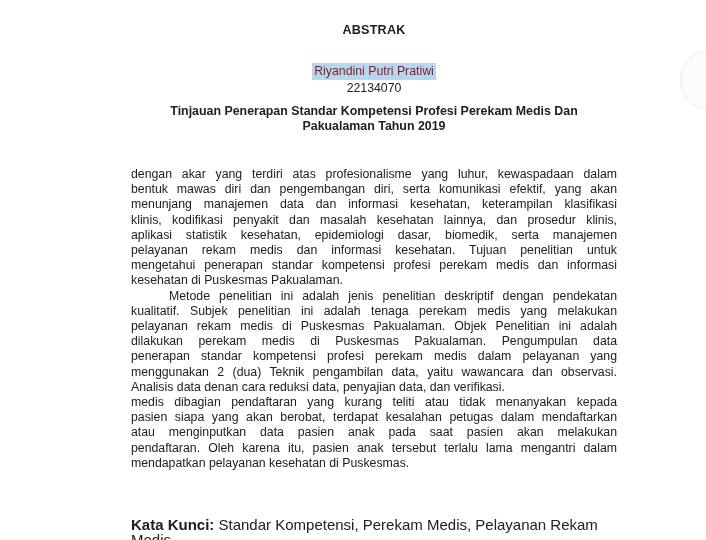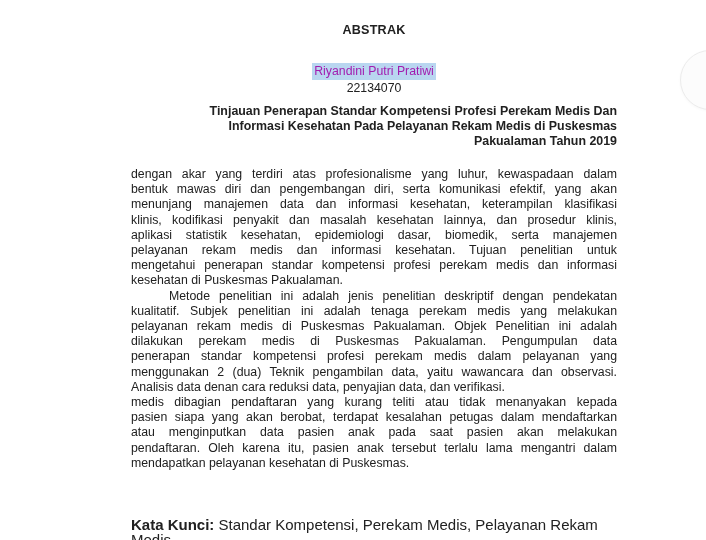--- a/index.html
+++ b/index.html
@@ -43,21 +43,21 @@
     top: 63px;
     left: 0;
     width: 100%;
     text-align: center;
     font-size: 12.3px;
     line-height: 16.5px;
   }
   .author-name {
     display: inline-block;
     padding: 0 2px;
-    color: #a21caf;
+    color: #7f1d1d;
   }
   .doc-title {
     position: absolute;
     top: 104px;
     left: 0;
     width: 100%;
     font-weight: bold;
     font-size: 12.4px;
   }
   .body-text {
@@ -76,21 +76,21 @@
     text-align: justify;
     text-align-last: justify;
   }
   .line.last {
     white-space: normal;
     text-align: right;
     text-align-last: left;
   }
   .line.center {
     white-space: normal;
-    text-align: right;
+    text-align: center;
   }
   .line.indent {
     padding-left: 38px;
   }
   .keywords-line {
     position: absolute;
     top: 517px;
     left: 0;
     width: 100%;
     font-size: 15px;
@@ -122,21 +122,20 @@
 
     <div class="author-block">
       <div>
         <span class="author-name" style="background-color: rgb(185, 214, 240);">Riyandini Putri Pratiwi</span>
       </div>
       <div>22134070</div>
     </div>
 
     <div class="doc-title">
         <div class="line center">Tinjauan Penerapan Standar Kompetensi Profesi Perekam Medis Dan</div>
-        <div class="line center">Informasi Kesehatan Pada Pelayanan Rekam Medis di Puskesmas</div>
         <div class="line center">Pakualaman Tahun 2019</div>
       </div>
 
     <div class="body-text">
       <div>
           <div class="line justify">dengan akar yang terdiri atas profesionalisme yang luhur, kewaspadaan dalam</div>
           <div class="line justify">bentuk mawas diri dan pengembangan diri, serta komunikasi efektif, yang akan</div>
           <div class="line justify">menunjang manajemen data dan informasi kesehatan, keterampilan klasifikasi</div>
           <div class="line justify">klinis, kodifikasi penyakit dan masalah kesehatan lainnya, dan prosedur klinis,</div>
           <div class="line justify">aplikasi statistik kesehatan, epidemiologi dasar, biomedik, serta manajemen</div>

